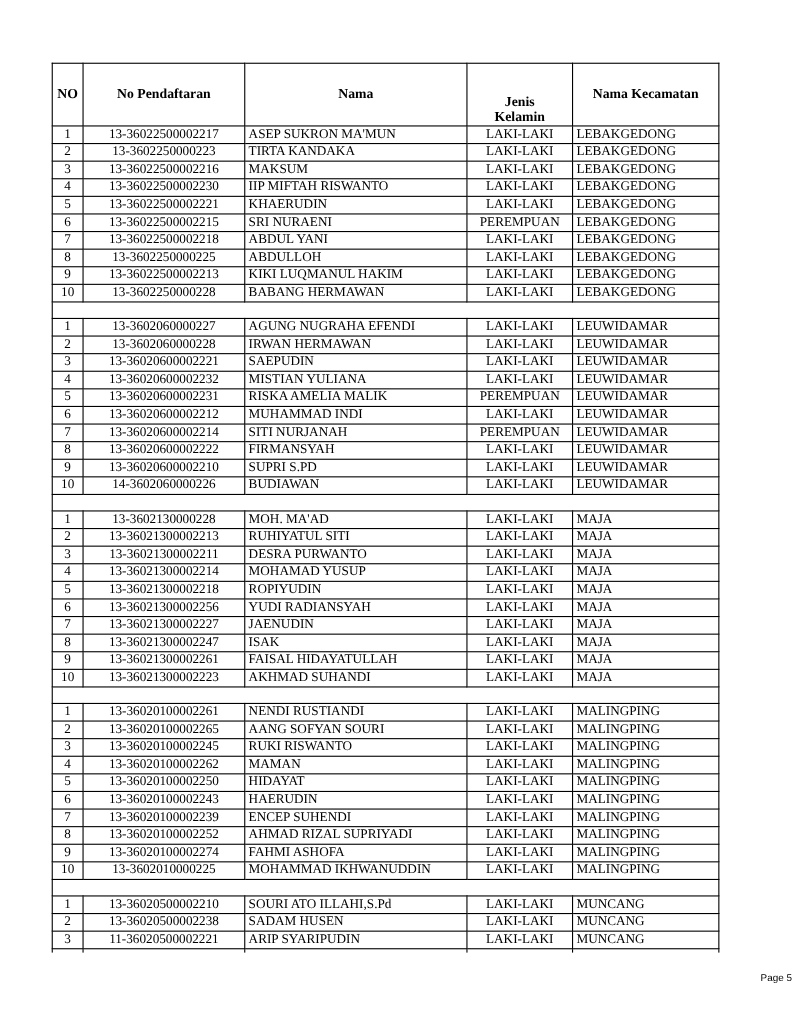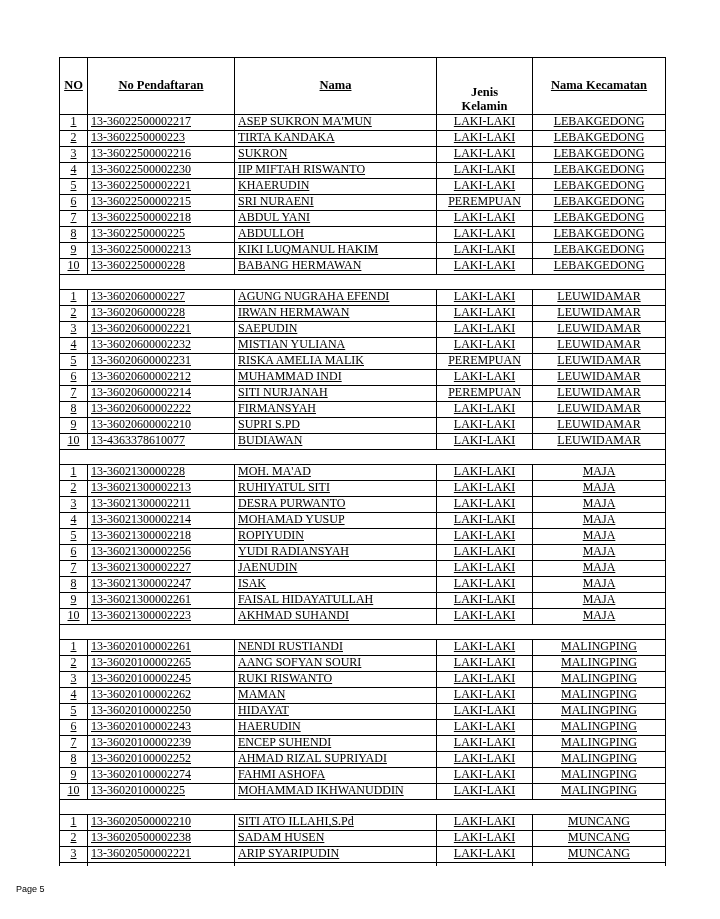--- a/index.html
+++ b/index.html
@@ -9,26 +9,25 @@
   }
   body {
     width: 720px;
     height: 919px;
     position: relative;
     font-family: "Liberation Serif", serif;
     color: #000;
   }
   .doc-table {
     position: absolute;
-    left: 59px;
+    left: 47px;
     top: 57px;
     width: 606px;
     border-collapse: collapse;
     table-layout: fixed;
-    text-decoration: underline;
   }
   col.w-no { width: 28px; }
   col.w-pendaftaran { width: 147px; }
   col.w-nama { width: 202px; }
   col.w-jenis { width: 96px; }
   col.w-kecamatan { width: 133px; }
 
   .doc-table th, .doc-table td {
     border: 1px solid #000;
     font-size: 12px;
@@ -44,34 +43,34 @@
     text-align: center;
     height: 34px;
     white-space: normal;
   }
   .th-narrow-wrap {
     display: inline-block;
     max-width: 58px;
     margin-top: 28px;
   }
   td.c-no { text-align: center; padding: 0 1px; }
-  td.c-pendaftaran { text-align: left; margin-left: 16px; }
+  td.c-pendaftaran { text-align: center; margin-left: 16px; }
   td.c-nama { text-align: left; }
   td.c-jenis { text-align: center; padding: 0 1px; }
-  td.c-kecamatan { text-align: center; }
+  td.c-kecamatan { text-align: left; }
 
   tr.spacer-row td { height: 14px; }
   tr.stub-row td { height: 3px; border-bottom: hidden; }
 
   .page-footer {
     position: absolute;
-    left: 0;
+    left: 17px;
     right: 0;
     top: 884px;
-    text-align: left;
+    text-align: right;
     font-family: "Liberation Sans", sans-serif;
     font-size: 9px;
     color: #000;
     padding-left: 16px;
   }
 </style>
 </head>
 <body>
 
 <div>
@@ -105,21 +104,21 @@
         <tr>
           <td class="c-no">2</td>
           <td class="c-pendaftaran">13-3602250000223</td>
           <td class="c-nama">TIRTA KANDAKA</td>
           <td class="c-jenis">LAKI-LAKI</td>
           <td class="c-kecamatan">LEBAKGEDONG</td>
         </tr>
         <tr>
           <td class="c-no">3</td>
           <td class="c-pendaftaran">13-36022500002216</td>
-          <td class="c-nama">SUKRON</td>
+          <td class="c-nama">MAKSUM</td>
           <td class="c-jenis">LAKI-LAKI</td>
           <td class="c-kecamatan">LEBAKGEDONG</td>
         </tr>
         <tr>
           <td class="c-no">4</td>
           <td class="c-pendaftaran">13-36022500002230</td>
           <td class="c-nama">IIP MIFTAH RISWANTO</td>
           <td class="c-jenis">LAKI-LAKI</td>
           <td class="c-kecamatan">LEBAKGEDONG</td>
         </tr>
@@ -226,21 +225,21 @@
         </tr>
         <tr>
           <td class="c-no">9</td>
           <td class="c-pendaftaran">13-36020600002210</td>
           <td class="c-nama">SUPRI S.PD</td>
           <td class="c-jenis">LAKI-LAKI</td>
           <td class="c-kecamatan">LEUWIDAMAR</td>
         </tr>
         <tr>
           <td class="c-no">10</td>
-          <td class="c-pendaftaran">13-4363378610077</td>
+          <td class="c-pendaftaran">14-3602060000226</td>
           <td class="c-nama">BUDIAWAN</td>
           <td class="c-jenis">LAKI-LAKI</td>
           <td class="c-kecamatan">LEUWIDAMAR</td>
         </tr>
         <tr class="spacer-row">
           <td colspan="5"></td>
         </tr>
         <tr>
           <td class="c-no">1</td>
           <td class="c-pendaftaran">13-3602130000228</td>
@@ -383,34 +382,34 @@
           <td class="c-nama">MOHAMMAD IKHWANUDDIN</td>
           <td class="c-jenis">LAKI-LAKI</td>
           <td class="c-kecamatan">MALINGPING</td>
         </tr>
         <tr class="spacer-row">
           <td colspan="5"></td>
         </tr>
         <tr>
           <td class="c-no">1</td>
           <td class="c-pendaftaran">13-36020500002210</td>
-          <td class="c-nama">SITI ATO ILLAHI,S.Pd</td>
+          <td class="c-nama">SOURI ATO ILLAHI,S.Pd</td>
           <td class="c-jenis">LAKI-LAKI</td>
           <td class="c-kecamatan">MUNCANG</td>
         </tr>
         <tr>
           <td class="c-no">2</td>
           <td class="c-pendaftaran">13-36020500002238</td>
           <td class="c-nama">SADAM HUSEN</td>
           <td class="c-jenis">LAKI-LAKI</td>
           <td class="c-kecamatan">MUNCANG</td>
         </tr>
         <tr>
           <td class="c-no">3</td>
-          <td class="c-pendaftaran">13-36020500002221</td>
+          <td class="c-pendaftaran">11-36020500002221</td>
           <td class="c-nama">ARIP SYARIPUDIN</td>
           <td class="c-jenis">LAKI-LAKI</td>
           <td class="c-kecamatan">MUNCANG</td>
         </tr>
         <tr class="stub-row">
           <td class="c-no"></td>
           <td class="c-pendaftaran"></td>
           <td class="c-nama"></td>
           <td class="c-jenis"></td>
           <td class="c-kecamatan"></td>

